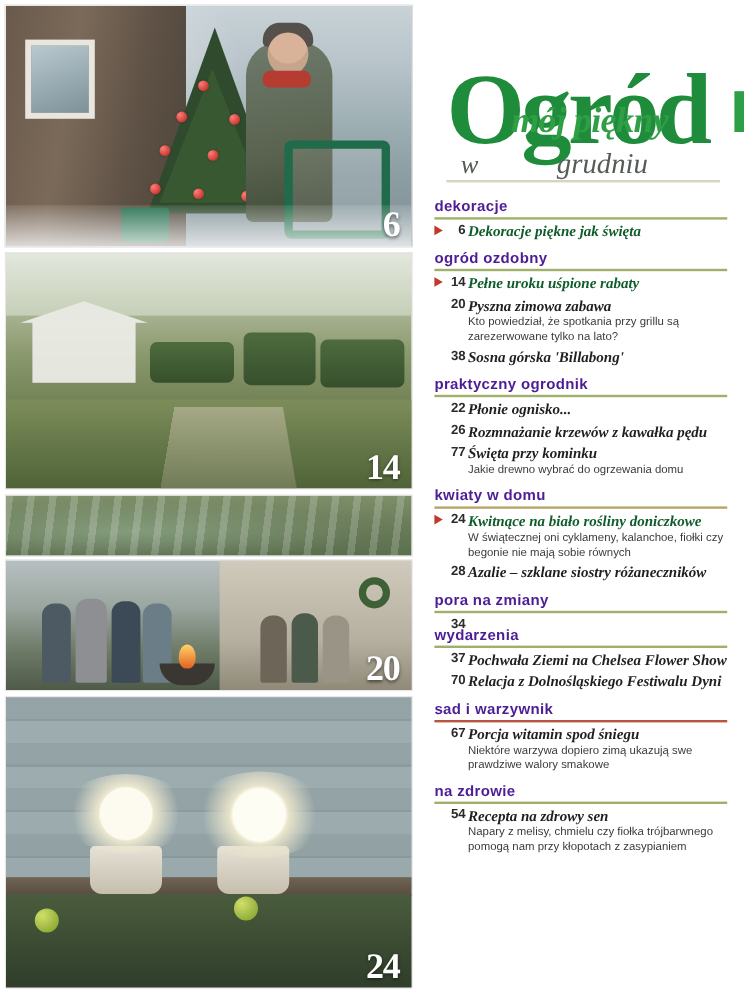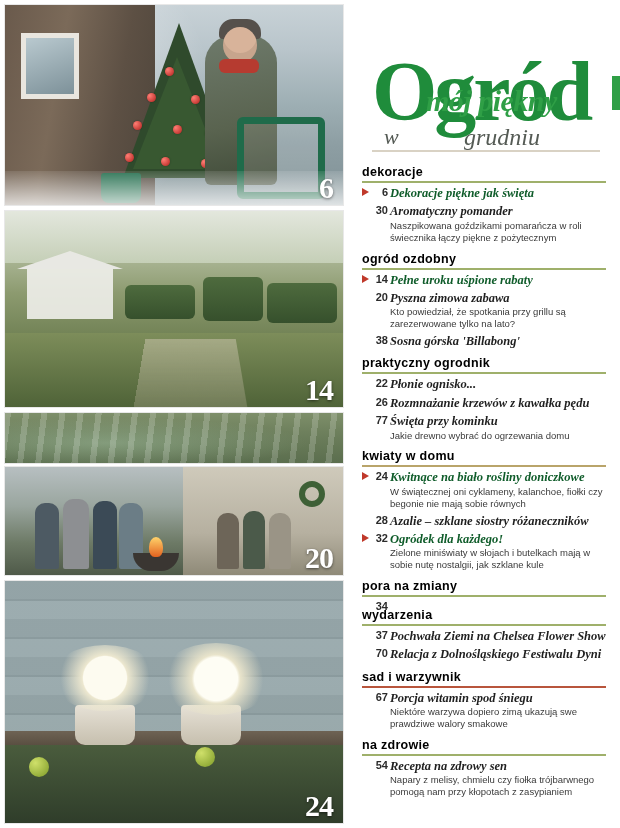--- a/index.html
+++ b/index.html
@@ -268,21 +268,21 @@
     height: 2px; background: #d9d2c4;
   }
 
   
   .toc { margin-top: 2px; }
   .sect { margin-bottom: 2px; }
   .sect-title {
     font-family: "Liberation Sans", sans-serif;
     font-weight: bold;
     font-size: 12.5px;
-    color: #000000;
+    color: #4c1d95;
     letter-spacing: .3px;
     padding: 3px 0 2px 0;
   }
   .sect-rule {
     height: 2px;
     background: #9fb06b;
     margin-bottom: 3px;
   }
   .sect-rule.alt { background: #b9a46a; }
   .sect-rule.red { background: #b8553c; }
@@ -424,25 +424,20 @@
 
     <div class="toc">
         <div class="sect">
           <div class="sect-title">dekoracje</div>
           <div class="sect-rule"></div>
           <div class="entry">
             <div class="arrow"></div>
             <div class="pg">6</div>
             <div class="ttl em">Dekoracje piękne jak święta</div>
           </div>
-          <div class="entry">
-            <div class="pg">30</div>
-            <div class="ttl">Aromatyczny pomander</div>
-            <div class="desc">Naszpikowana goździkami pomarańcza w roli świecznika łączy piękne z pożytecznym</div>
-          </div>
         </div>
         <div class="sect">
           <div class="sect-title">ogród ozdobny</div>
           <div class="sect-rule"></div>
           <div class="entry">
             <div class="arrow"></div>
             <div class="pg">14</div>
             <div class="ttl em">Pełne uroku uśpione rabaty</div>
           </div>
           <div class="entry">
@@ -478,26 +473,20 @@
           <div class="entry">
             <div class="arrow"></div>
             <div class="pg">24</div>
             <div class="ttl em">Kwitnące na biało rośliny doniczkowe</div>
             <div class="desc">W świątecznej oni cyklameny, kalanchoe, fiołki czy begonie nie mają sobie równych</div>
           </div>
           <div class="entry">
             <div class="pg">28</div>
             <div class="ttl">Azalie – szklane siostry różaneczników</div>
           </div>
-          <div class="entry">
-            <div class="arrow"></div>
-            <div class="pg">32</div>
-            <div class="ttl em">Ogródek dla każdego!</div>
-            <div class="desc">Zielone miniświaty w słojach i butelkach mają w sobie nutę nostalgii, jak szklane kule</div>
-          </div>
         </div>
         <div class="sect">
           <div class="sect-title">pora na zmiany</div>
           <div class="sect-rule"></div>
           <div class="entry">
             <div class="pg">34</div>
           </div>
         </div>
         <div class="sect">
           <div class="sect-title">wydarzenia</div>

